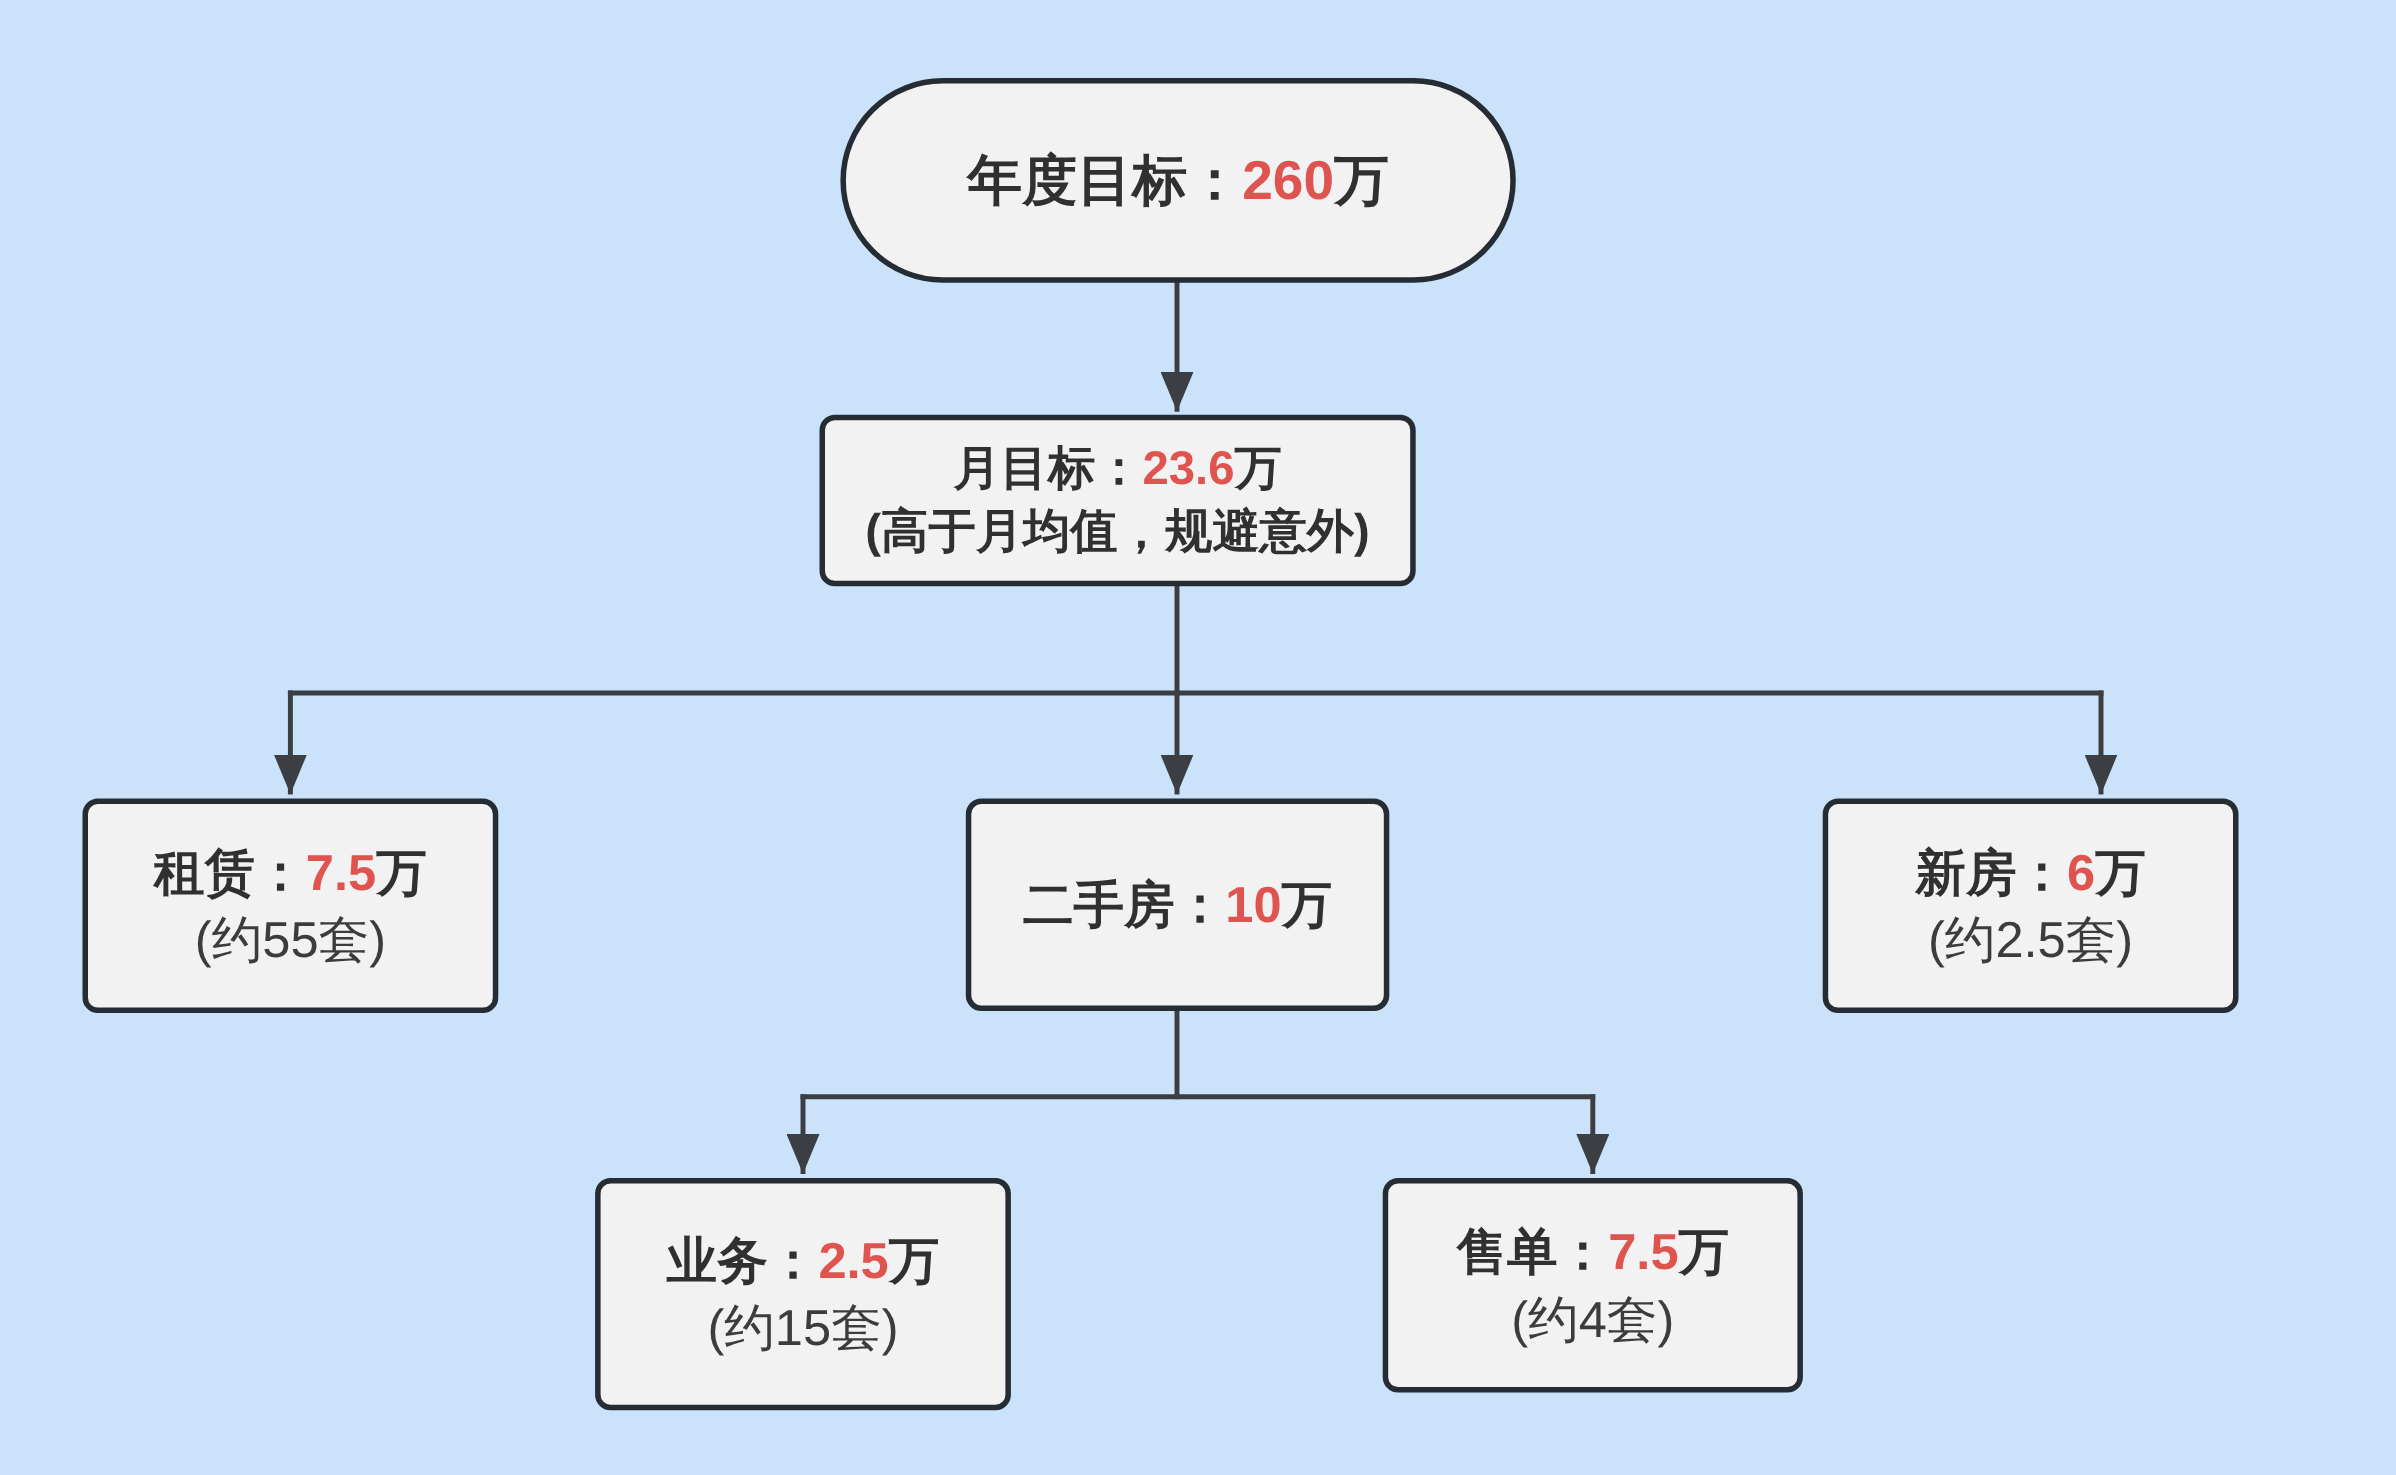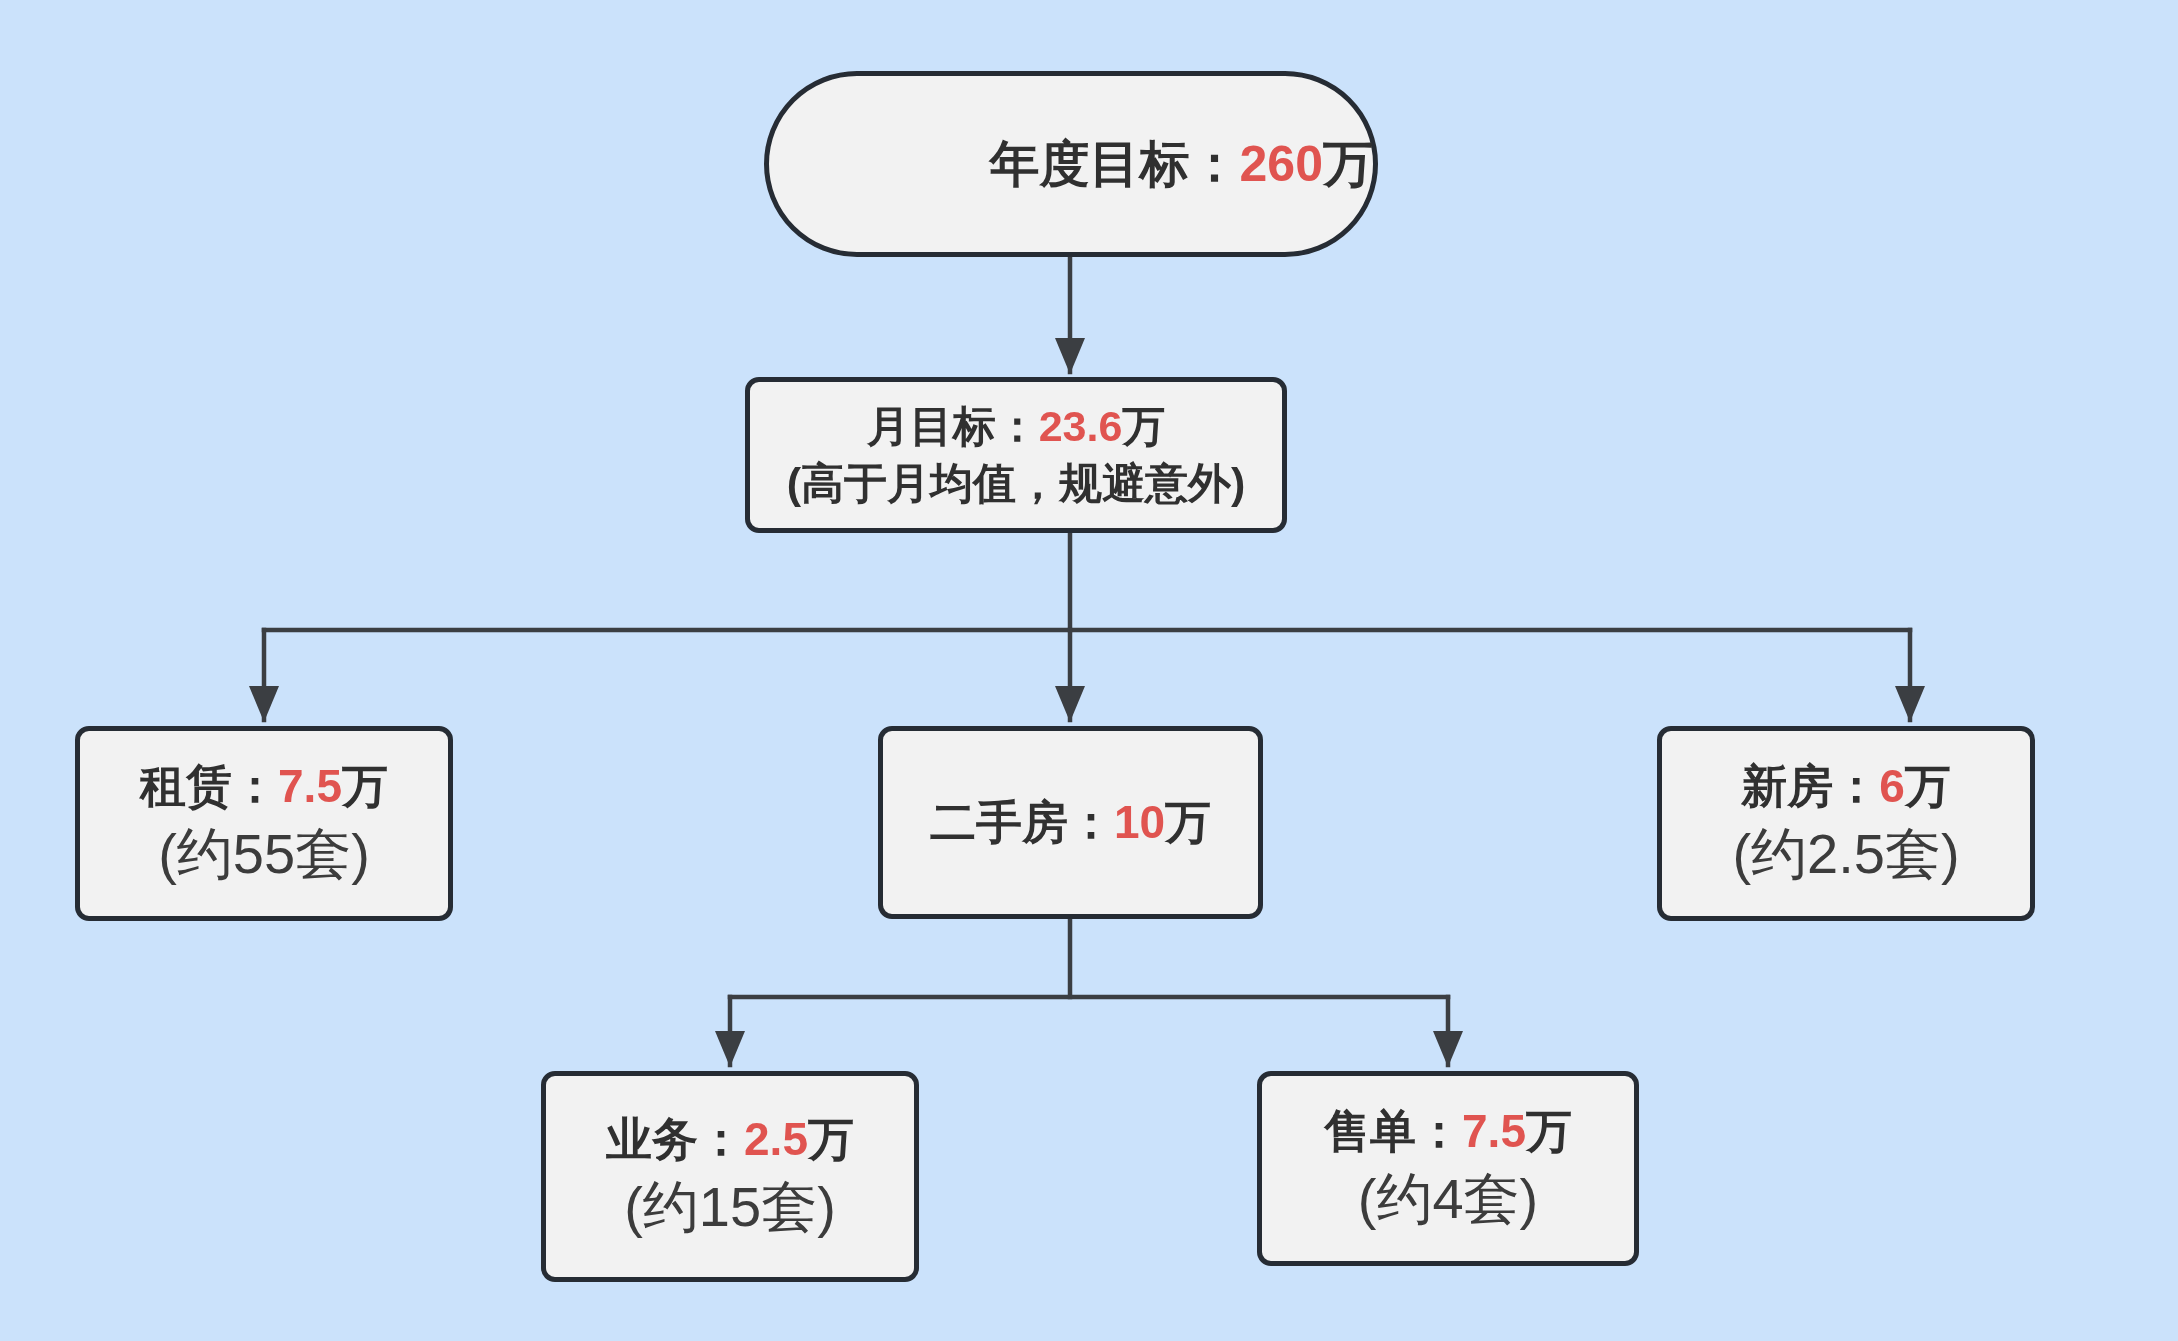--- a/index.html
+++ b/index.html
@@ -48,21 +48,21 @@
     font-weight: 700;
     font-size: 46px;
     color: var(--text);
     line-height: 1.32;
     white-space: nowrap;
   }
   .pill .line1 { font-size: 50px; }
   .node-monthly .line1 { font-size: 43px; }
   .line2 {
     font-weight: 400;
-    font-size: 56px;
+    font-size: 46px;
     color: var(--sub-text);
     line-height: 1.32;
     white-space: nowrap;
   }
   .node-monthly .line2 { font-weight: 700; font-size: 43px; color: var(--text); }
   .v { color: var(--red); }
 </style>
 </head>
 <body>
 
@@ -82,21 +82,21 @@
     <line x1="264" y1="630" x2="264" y2="720" marker-end="url(#arrow)"></line>
     <line x1="1070" y1="630" x2="1070" y2="720" marker-end="url(#arrow)"></line>
     <line x1="1910" y1="630" x2="1910" y2="720" marker-end="url(#arrow)"></line>
 
     <line x1="1070" y1="919" x2="1070" y2="997"></line>
     <line x1="730" y1="997" x2="1448" y2="997"></line>
     <line x1="730" y1="997" x2="730" y2="1065" marker-end="url(#arrow)"></line>
     <line x1="1448" y1="997" x2="1448" y2="1065" marker-end="url(#arrow)"></line>
   </svg>
 
-  <div class="node pill" style="left:764px; top:71px; width:614px; height:186px;align-items:flex-end;">
+  <div class="node pill" style="left:764px; top:71px; width:614px; height:186px;">
     <div class="line1"><span>年度目标：</span><span class="v">260</span><span>万</span></div>
   </div>
 
   <div class="node rect node-monthly" style="left:745px; top:377px; width:542px; height:156px;">
     <div class="line1"><span>月目标：</span><span class="v">23.6</span><span>万</span></div>
     <div class="line2">(高于月均值，规避意外)</div>
   </div>
 
   <div class="node rect" style="left:75px; top:726px; width:378px; height:195px;">
     <div class="line1"><span>租赁：</span><span class="v">7.5</span><span>万</span></div>

